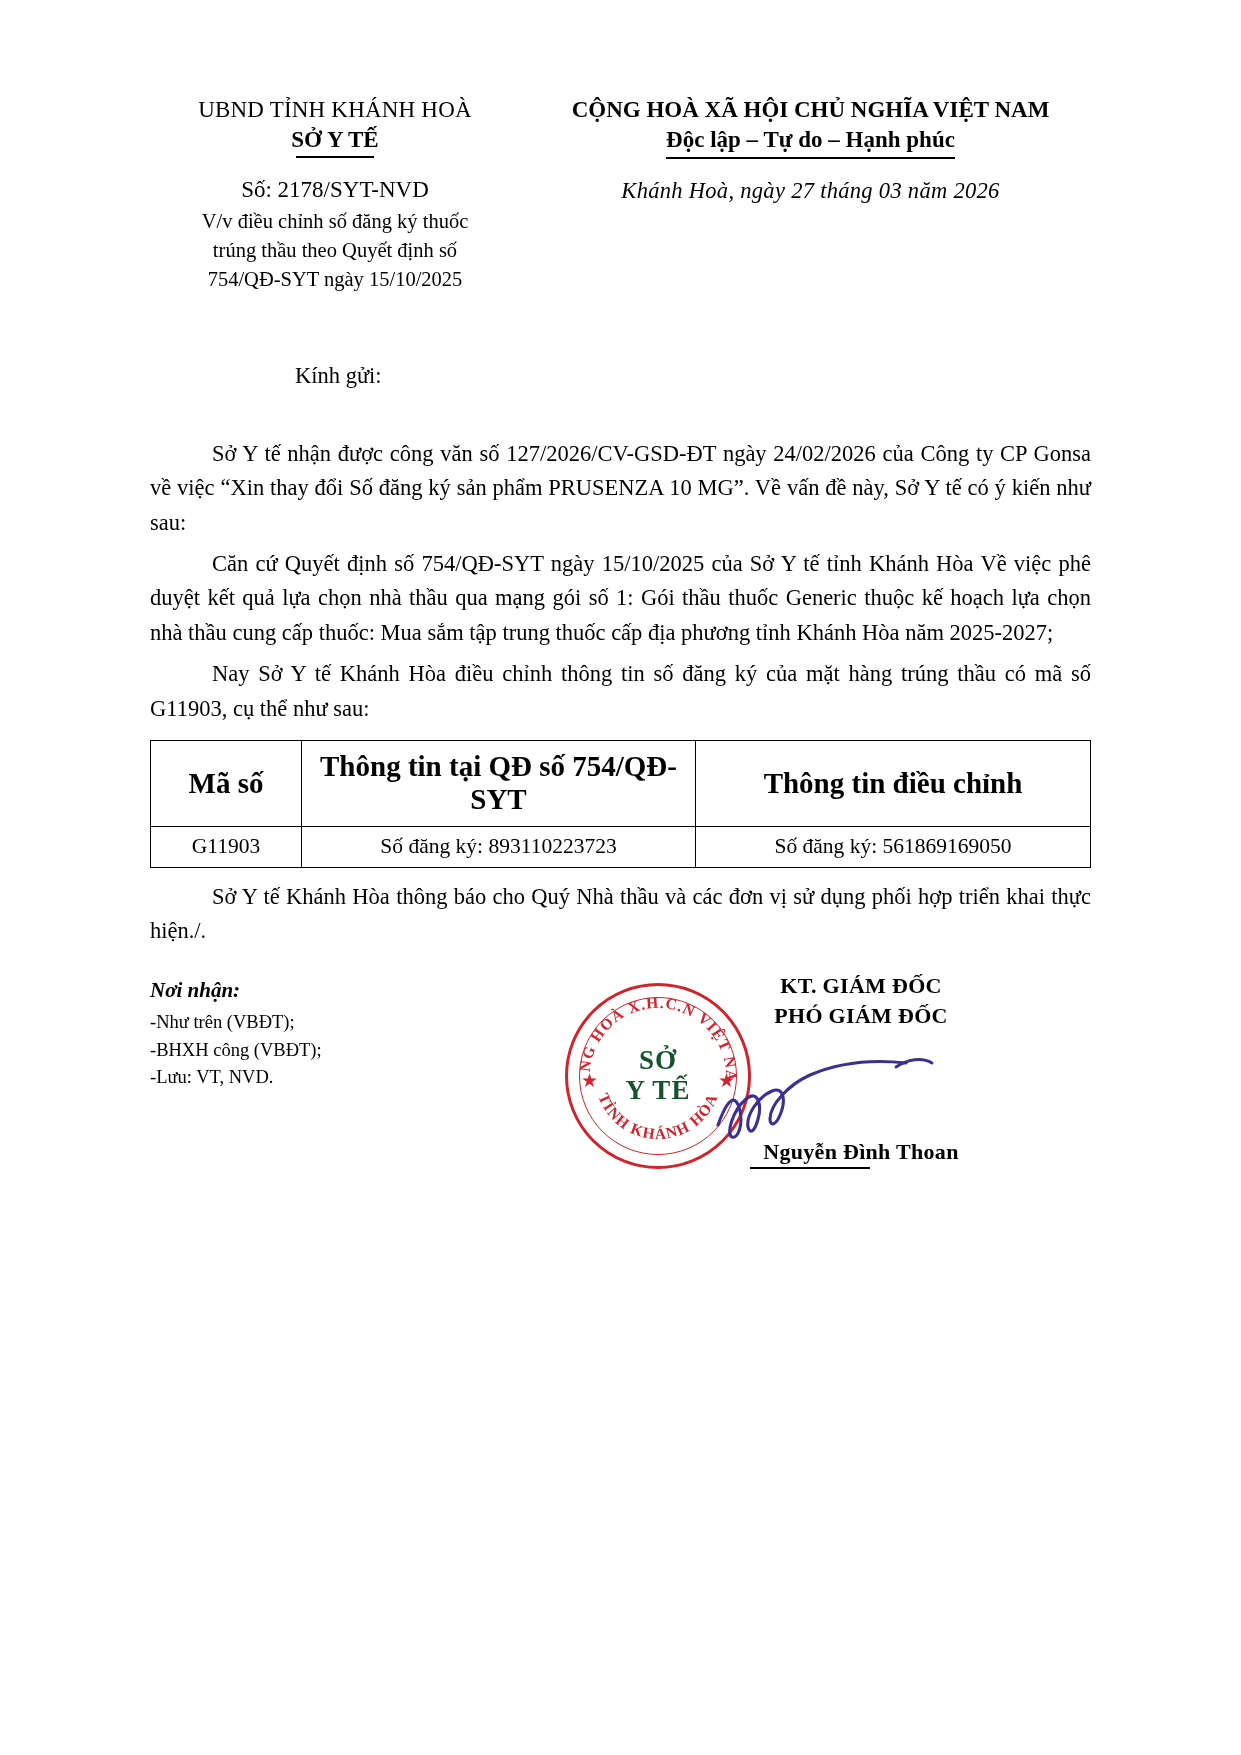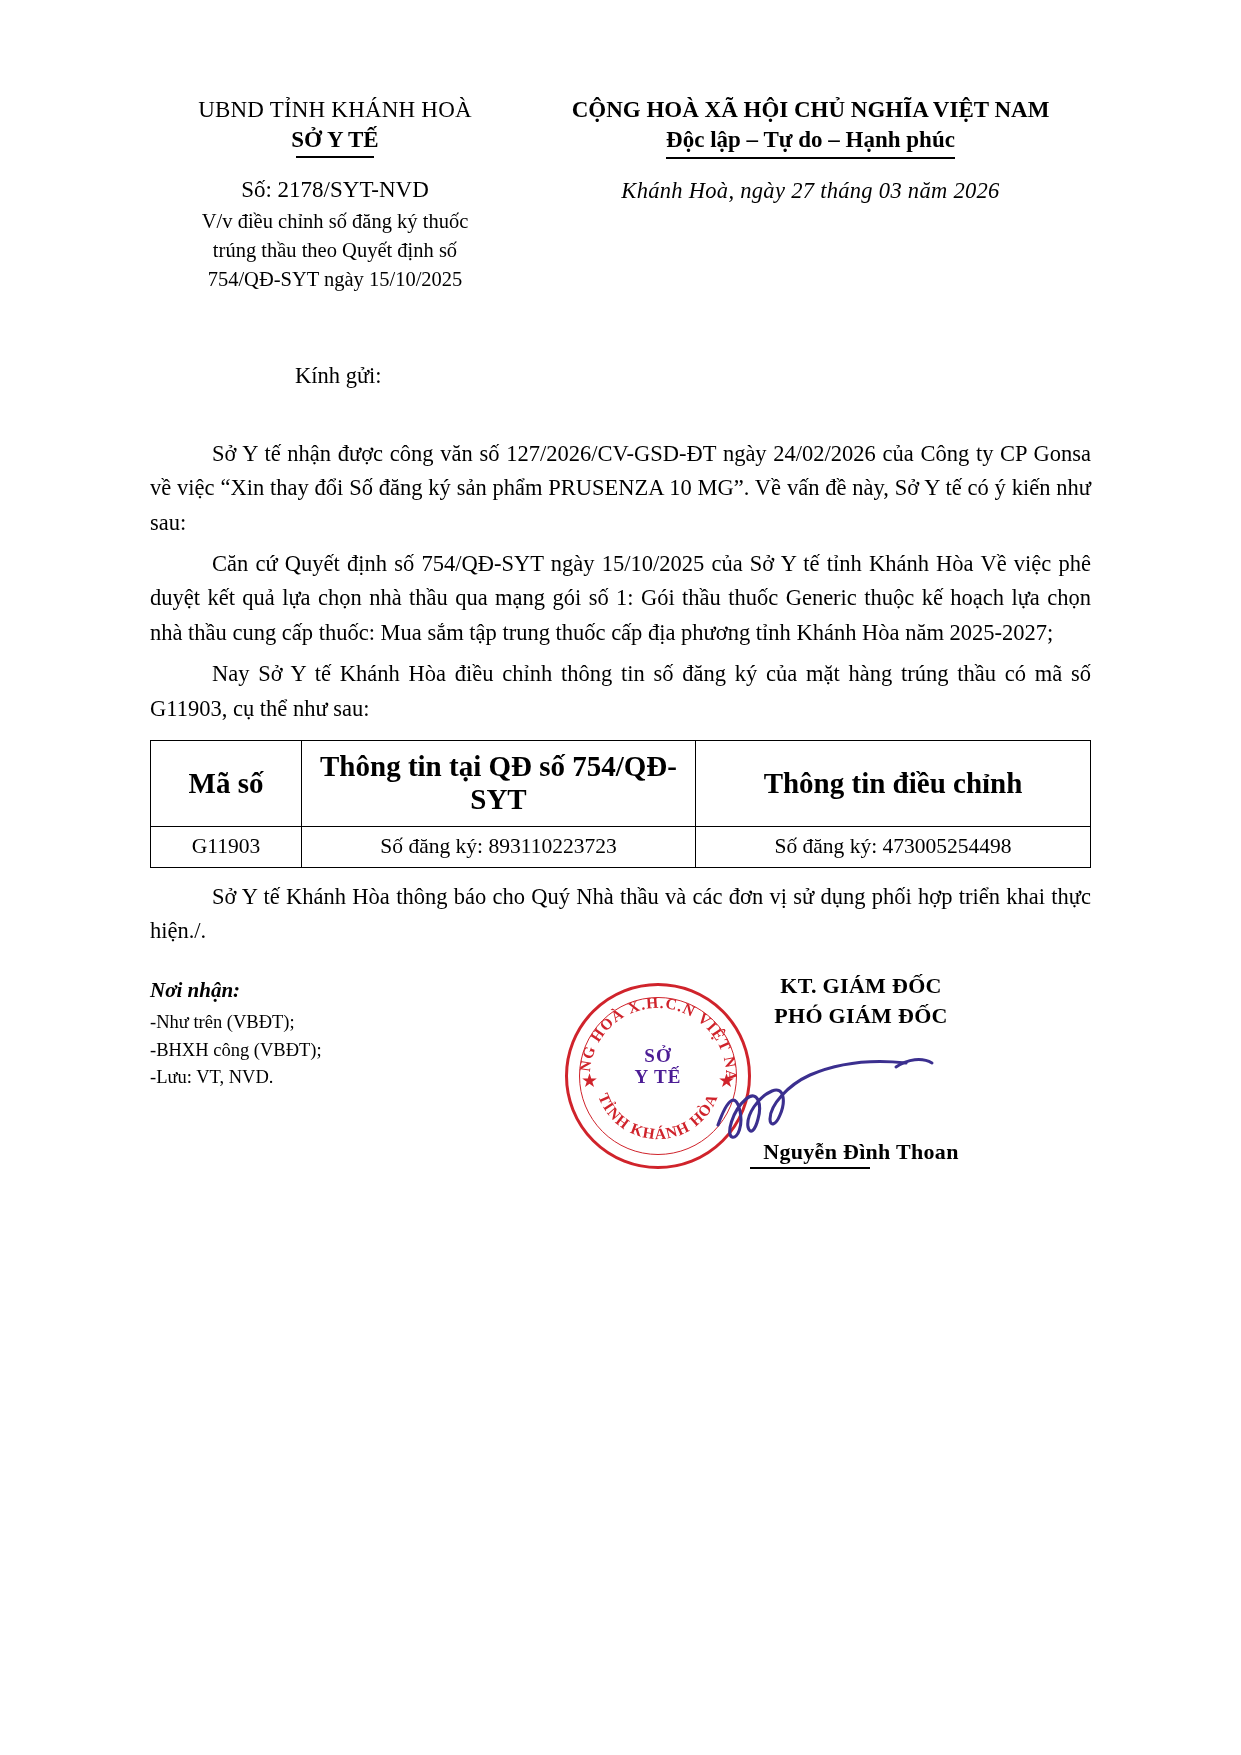--- a/index.html
+++ b/index.html
@@ -228,23 +228,23 @@
     width: 158px; height: 158px;
     border: 1.6px solid #d0232b;
   }
   .seal svg { position: absolute; left: 0; top: 0; }
   .seal .seal-center {
     position: absolute;
     left: 0;
     top: 62px;
     width: 186px;
     text-align: center;
-    color: #4c1d95;
-    font-weight: bold;
-    font-size: 19px;
+    color: #14532d;
+    font-weight: bold;
+    font-size: 27px;
     line-height: 1.12;
     letter-spacing: 1px;
   }
   .seal .star {
     position: absolute;
     color: #d0232b;
     font-size: 19px;
     line-height: 1;
   }
   .seal .star.left  { left: 16px; top: 88px; }
@@ -314,21 +314,21 @@
           <tr>
             <th class="col-ma">Mã số</th>
             <th class="col-old">Thông tin tại QĐ số 754/QĐ-SYT</th>
             <th class="col-new">Thông tin điều chỉnh</th>
           </tr>
         </thead>
         <tbody>
           <tr>
             <td>G11903</td>
             <td>Số đăng ký: 893110223723</td>
-            <td>Số đăng ký: 473005254498</td>
+            <td>Số đăng ký: 561869169050</td>
           </tr>
         </tbody>
       </table>
 
       <p class="para closing">Sở Y tế Khánh Hòa thông báo cho Quý Nhà thầu và các đơn vị sử dụng phối hợp triển khai thực hiện./.</p>
     </div>
 
     <div class="sig-area">
 
       <div class="recipients">

